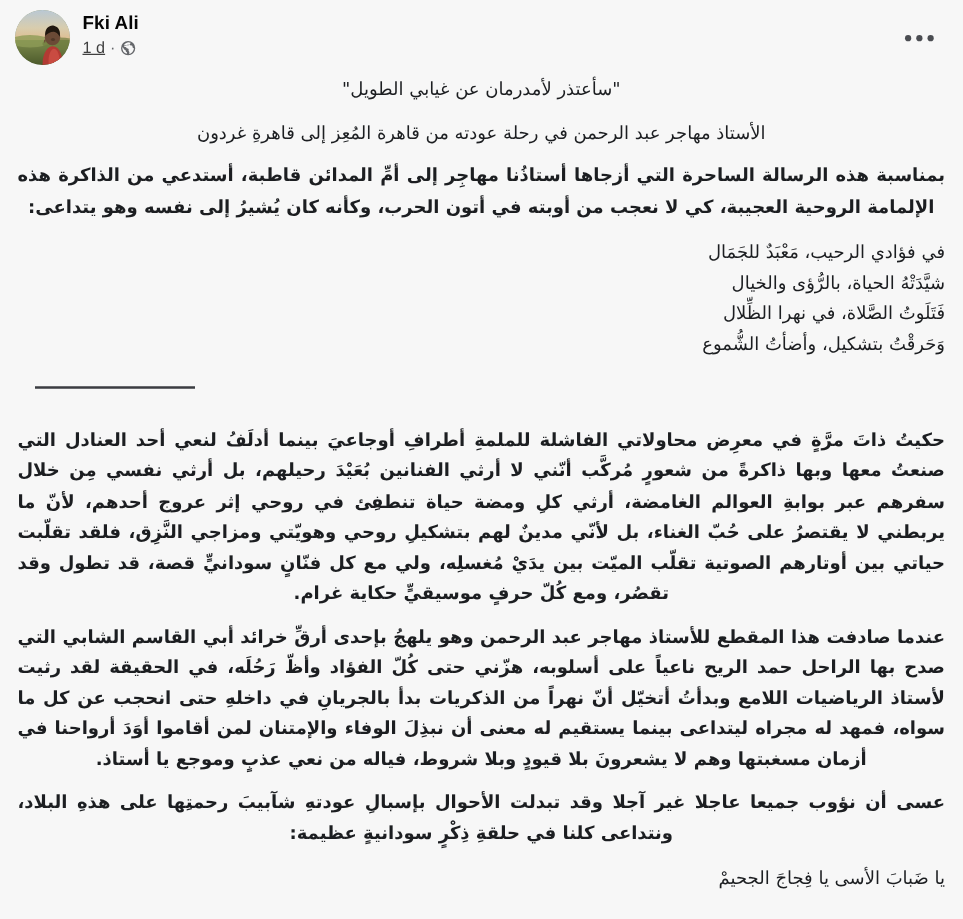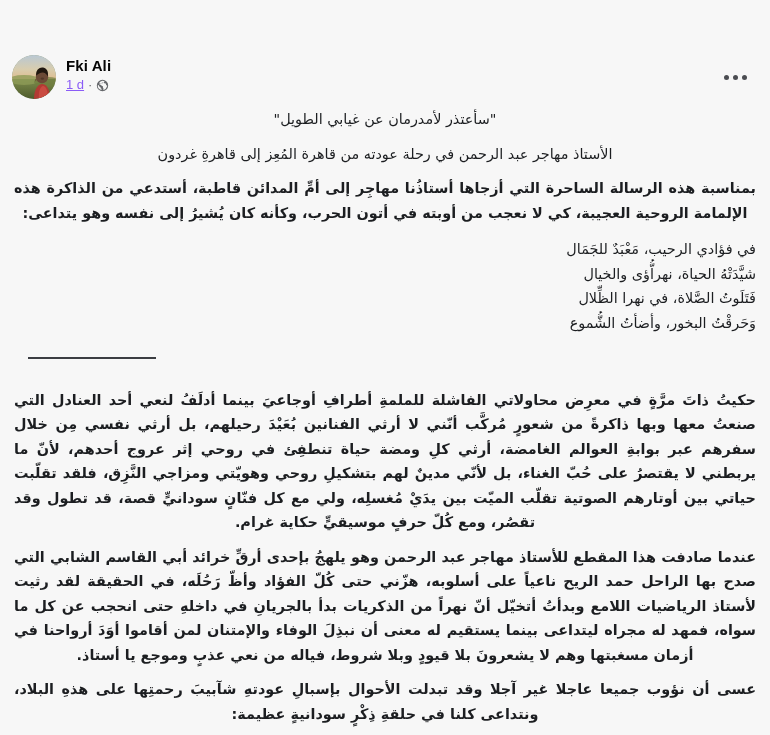--- a/index.html
+++ b/index.html
@@ -24,21 +24,20 @@
   }
 
   
   .post-header {
     display: flex;
     align-items: flex-start;
     padding: 8px 12px 0 12px;
     height: 56px;
     box-sizing: border-box;
     position: relative;
-    margin-top: 47px;
   }
   .avatar {
     width: 44px;
     height: 44px;
     border-radius: 50%;
     flex: 0 0 44px;
     overflow: hidden;
     position: relative;
     background: #9aa68f;
   }
@@ -59,21 +58,21 @@
     letter-spacing: .1px;
   }
   .meta-row {
     display: flex;
     align-items: center;
     gap: 4px;
     margin-top: 2px;
   }
   .timestamp {
     font-size: 13px;
-    color: #8b5cf6;
+    color: #404040;
     line-height: 16px;
     text-decoration: underline;
   }
   .meta-dot {
     font-size: 13px;
     color: #65676b;
     line-height: 16px;
   }
   .globe-icon { display: block; }
 
@@ -213,23 +212,23 @@
     <p class="para center">الأستاذ  مهاجر عبد الرحمن في رحلة عودته من قاهرة المُعِز إلى قاهرةِ غردون</p>
 
     <div class="gap-sm"></div>
 
     <p class="para justified">بمناسبة هذه الرسالة الساحرة التي أزجاها أستاذُنا مهاجِر إلى أمِّ المدائن قاطبة، أستدعي من الذاكرة هذه الإلمامة الروحية العجيبة، كي لا نعجب من أوبته في أتون الحرب، وكأنه كان يُشيرُ إلى نفسه وهو يتداعى:</p>
 
     <div class="gap-sm"></div>
 
     <div class="verse">
       <span class="line">في فؤادي الرحيب، مَعْبَدٌ للجَمَال</span>
-      <span class="line">شيَّدَتْهُ الحياة، نهراُّؤى والخيال</span>
+      <span class="line">شيَّدَتْهُ الحياة، بالرُّؤى والخيال</span>
       <span class="line">فَتَلَوتُ الصَّلاة، في نهرا الظِّلال</span>
-      <span class="line">وَحَرقْتُ البخور، وأضأتُ الشُّموع</span>
+      <span class="line">وَحَرقْتُ بتشكيل، وأضأتُ الشُّموع</span>
     </div>
 
     <div class="divider-wrap">
       <span class="divider"></span>
     </div>
 
 
     <div class="gap-sm"></div>
 
     <p class="para justified">حكيتُ ذاتَ مرَّةٍ في معرِض محاولاتي الفاشلة للملمةِ أطرافِ أوجاعيَ بينما أدلَفُ لنعي أحد العنادل التي صنعتُ معها وبها ذاكرةً من شعورٍ مُركَّب أنّني لا أرثي الفنانين بُعَيْدَ رحيلهم، بل أرثي نفسي مِن خلال سفرهم عبر بوابةِ العوالم الغامضة، أرثي كلِ ومضة حياة تنطفِئ في روحي إثر عروج أحدهم، لأنّ ما يربطني لا يقتصرُ على حُبّ الغناء، بل لأنّي مدينٌ لهم بتشكيلِ روحي وهويّتي ومزاجي النَّزِق، فلقد تقلّبت حياتي بين أوتارهم الصوتية تقلّب الميّت بين يدَيْ مُغسلِه، ولي مع كل فنّانٍ سودانيٍّ قصة، قد تطول وقد تقصُر، ومع كُلّ حرفٍ موسيقيٍّ حكاية غرام.</p>

